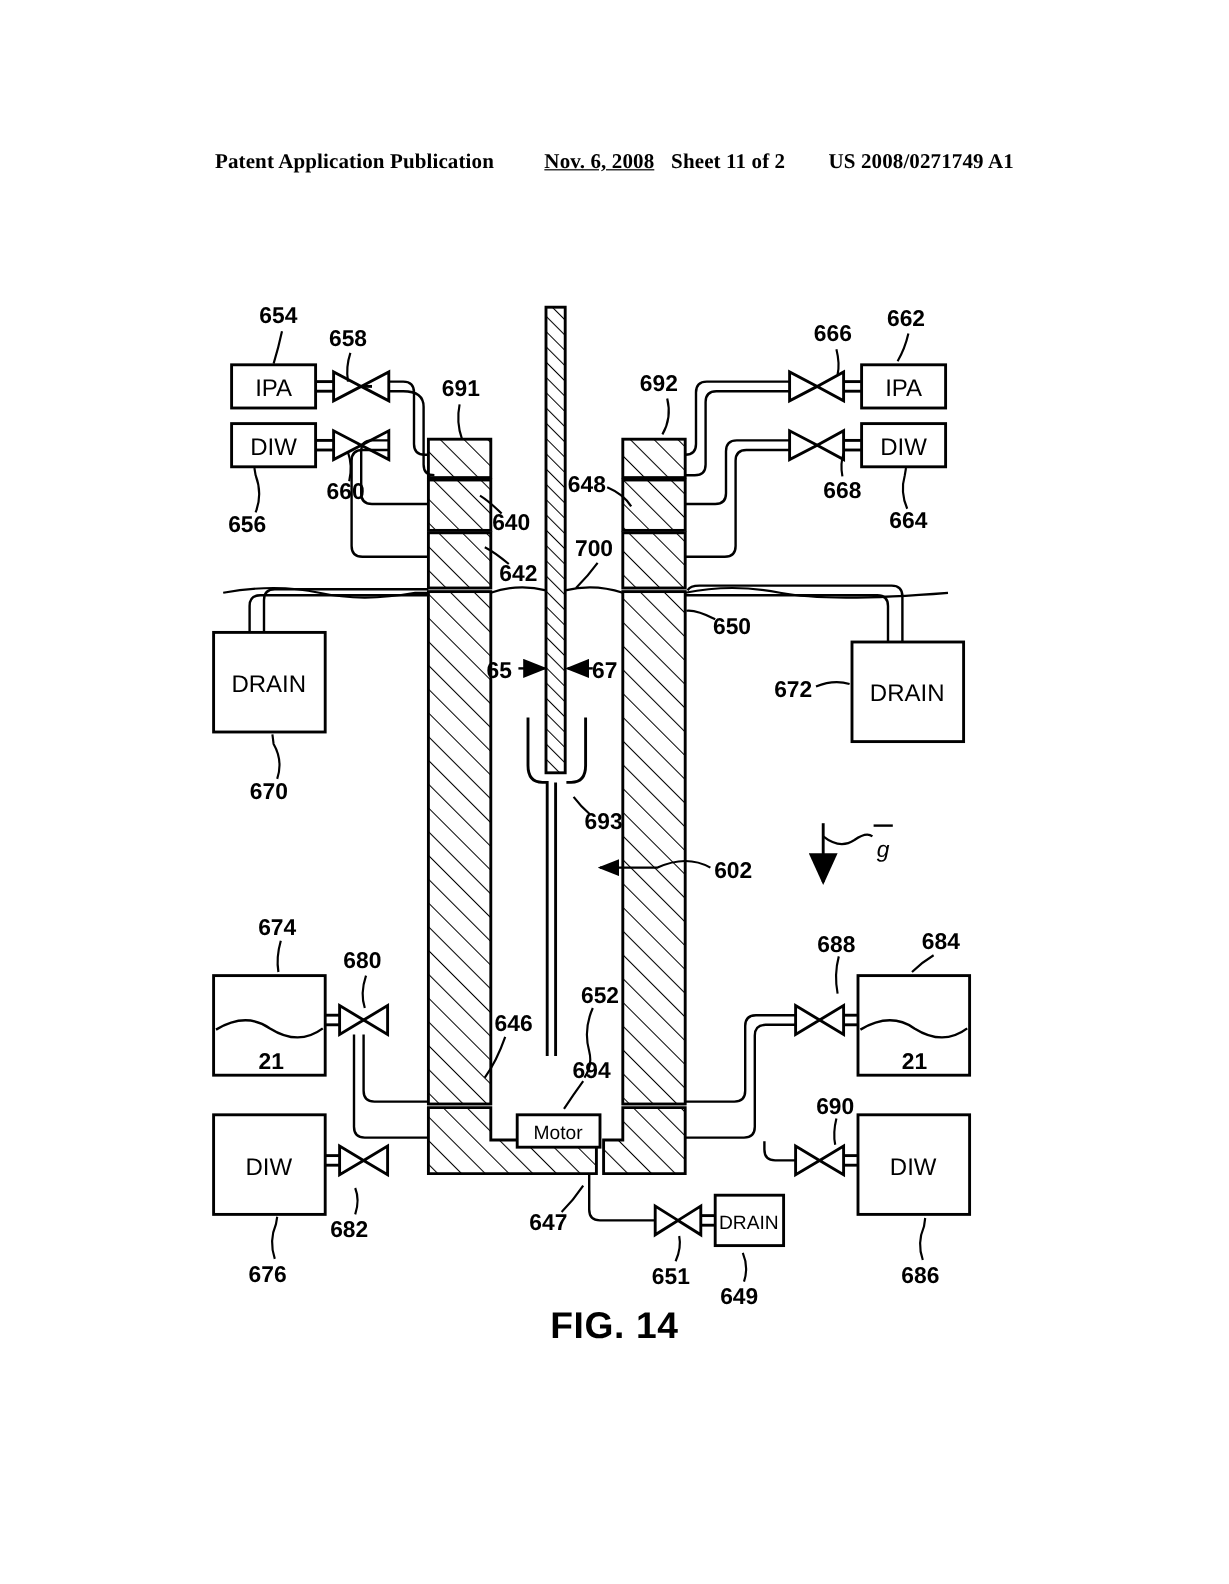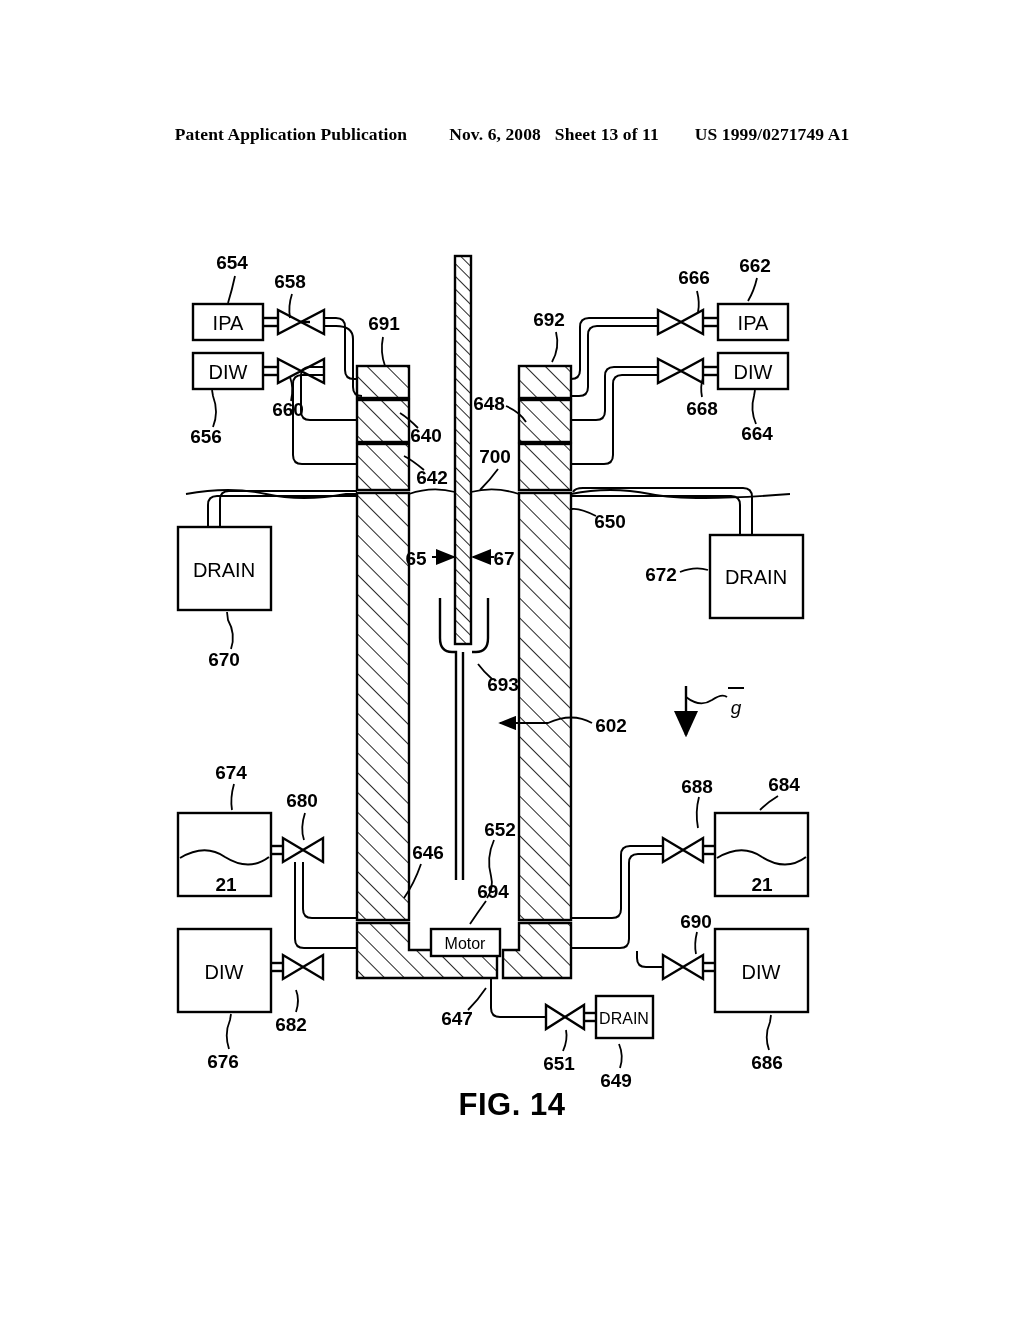--- a/index.html
+++ b/index.html
@@ -28,21 +28,21 @@
     text-align: center;
     font-family: "Liberation Serif", serif;
     font-weight: bold;
     font-size: 17.5px;
     color: #000;
     white-space: nowrap;
     letter-spacing: 0.1px;
   }
   .hdr span { display: inline-block; }
   .hdr .s1 { margin-right: 42px; margin-top: 36px; }
-  .hdr .s2 { margin-right: 14px; }
+  .hdr .s2 { margin-right: 14px; text-decoration: underline; }
   .hdr .s3 { margin-right: 36px; }
   #figsvg {
     position: absolute;
     left: 0;
     top: 0;
   }
   .figcap {
     position: absolute;
     left: 0;
     top: 1087px;
@@ -54,21 +54,21 @@
     color: #000;
     letter-spacing: 0.5px;
   }
 </style>
 </head>
 <body>
 
 <div id="page">
 
   <div class="hdr">
-    <span class="s1">Patent Application Publication</span><span class="s2">Nov. 6, 2008</span><span class="s3">Sheet 13 of 11</span><span>US 1999/0271749 A1</span>
+    <span class="s1">Patent Application Publication</span><span class="s2">Nov. 6, 2008</span><span class="s3">Sheet 11 of 2</span><span>US 2008/0271749 A1</span>
   </div>
 
   <svg id="figsvg" width="1024" height="1320" viewBox="0 0 1024 1320" xmlns="http://www.w3.org/2000/svg">
     <defs>
       <pattern id="hatch" width="14" height="14" patternTransform="rotate(-45)" patternUnits="userSpaceOnUse">
         <line x1="0" y1="0" x2="0" y2="14" stroke="#000" stroke-width="1.7"></line>
       </pattern>
       <pattern id="hatch2" width="9" height="9" patternTransform="rotate(-45)" patternUnits="userSpaceOnUse">
         <line x1="0" y1="0" x2="0" y2="9" stroke="#000" stroke-width="1.7"></line>
       </pattern>

